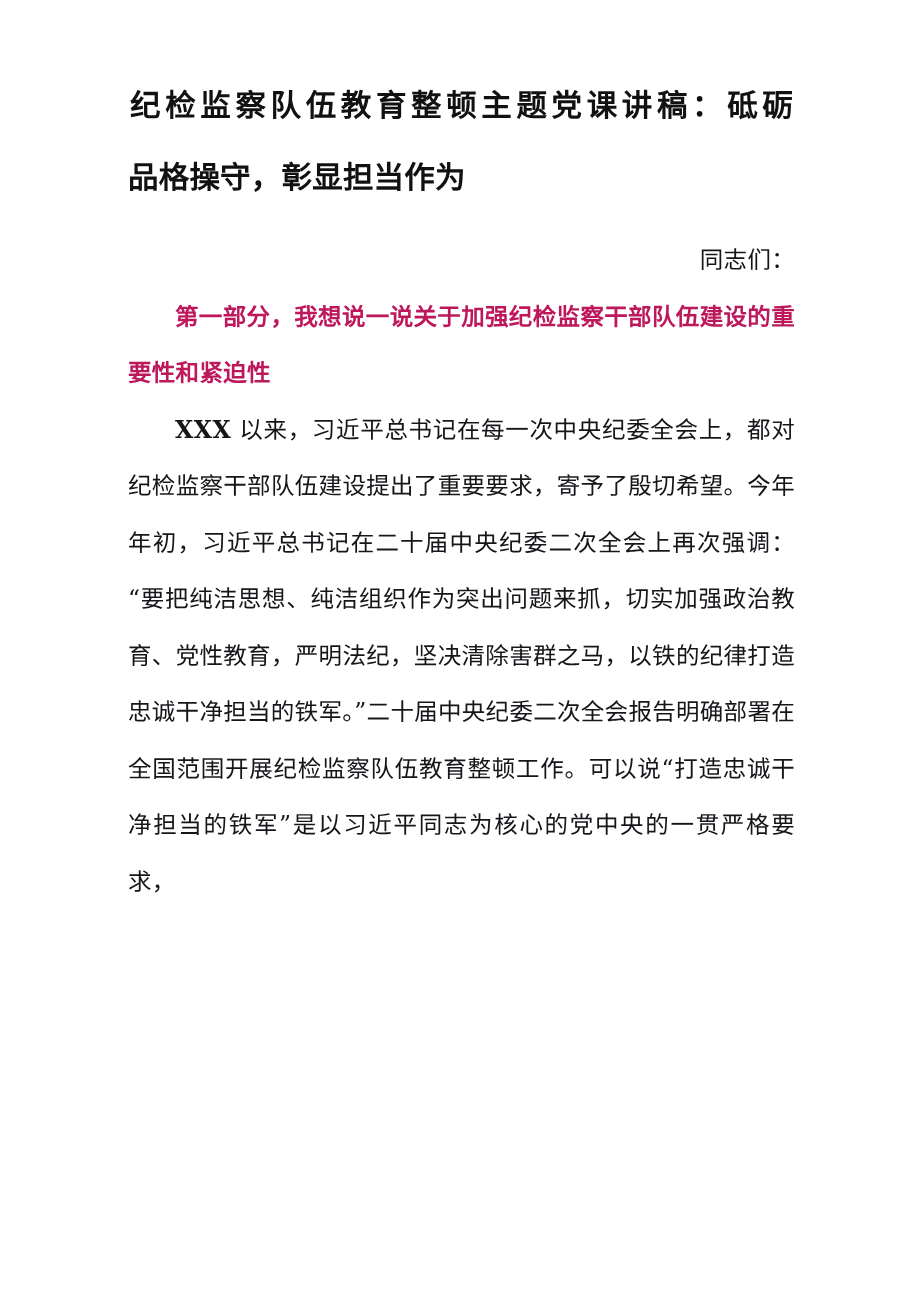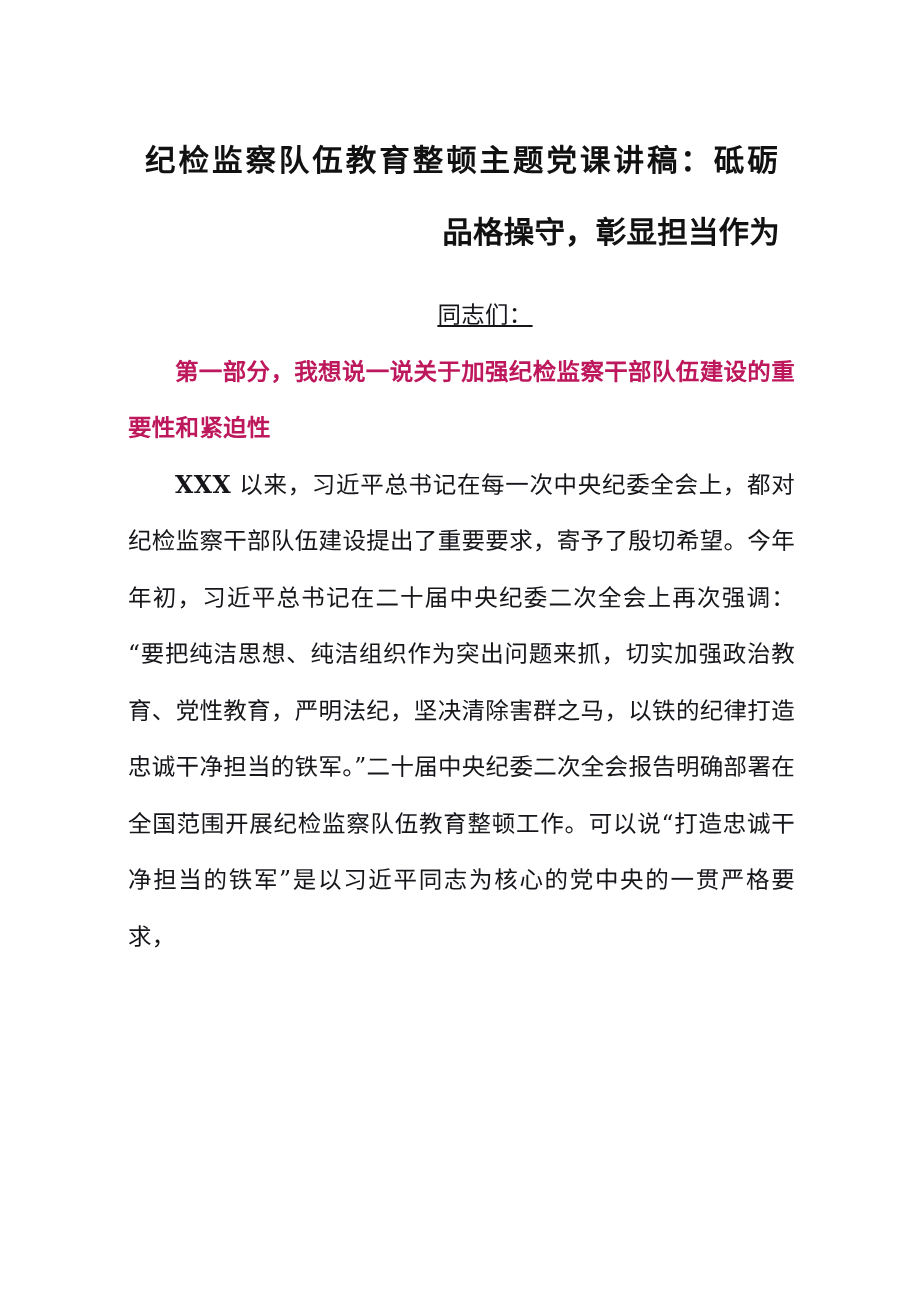--- a/index.html
+++ b/index.html
@@ -33,36 +33,36 @@
 
   
   .doc-title {
     font-family: "DejaVu Sans", "Liberation Sans", sans-serif;
     font-weight: 700;
     font-size: 30.5px;
     line-height: 72px;
     text-align: center;
     letter-spacing: 0.2px;
     color: #111111;
-    margin: 15px;
-    padding-top: 110px;
+    margin: 0;
+    padding-top: 70px;
   }
 
   .doc-title .tline {
     display: block;
   }
 
   .doc-title .tline-1 {
     text-align: justify;
     text-align-last: justify;
     padding: 0 2px;
   }
 
   .doc-title .tline-2 {
-    text-align: right;
+    text-align: left;
   }
 
   
   .para {
     font-family: "DejaVu Serif", "Liberation Serif", serif;
     font-size: 23.5px;
     line-height: 56.5px;
     text-align: justify;
     text-justify: inter-ideograph;
     text-indent: 2em;
@@ -70,22 +70,21 @@
     color: #15151a;
     letter-spacing: 0.3px;
     word-break: break-all;
   }
 
   .para.first-body {
     margin-top: 18px;
   }
 
   .para.salutation {
-    text-align: center;
-    text-decoration: underline;
+    text-align: right;
   }
 
   .para.section-heading {
     font-weight: 600;
     color: #be185d;
   }
 
   .strong-run {
     font-weight: 700;
     font-family: "DejaVu Serif", "Liberation Serif", serif;

